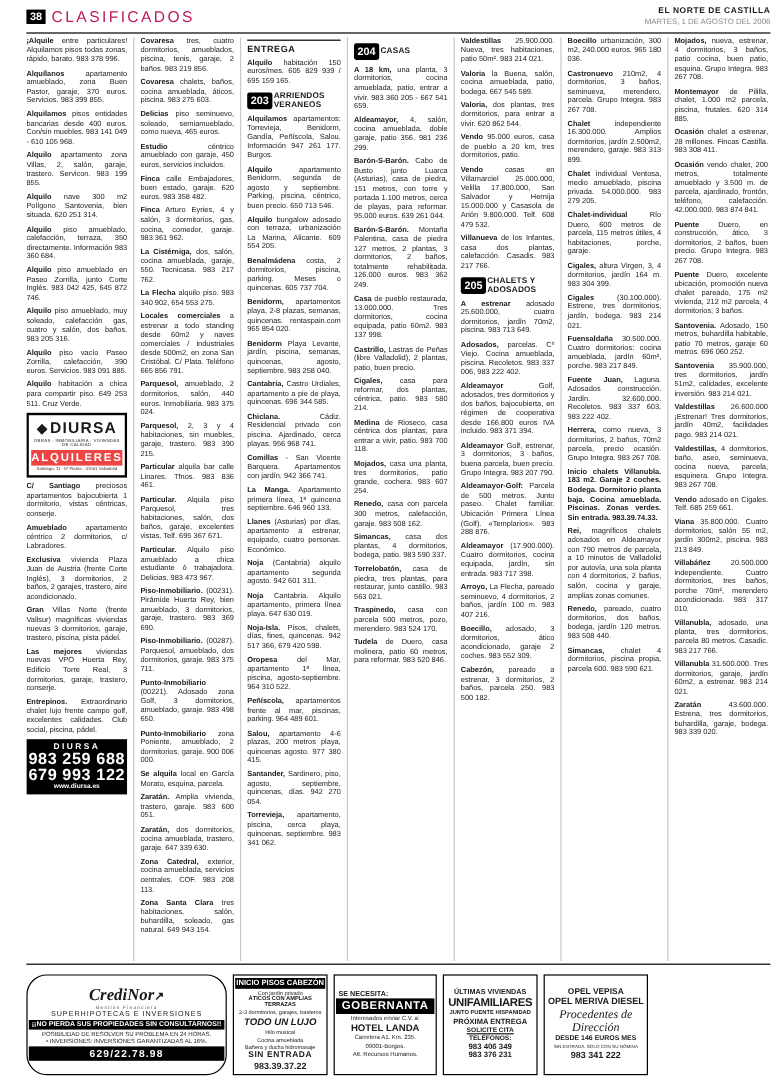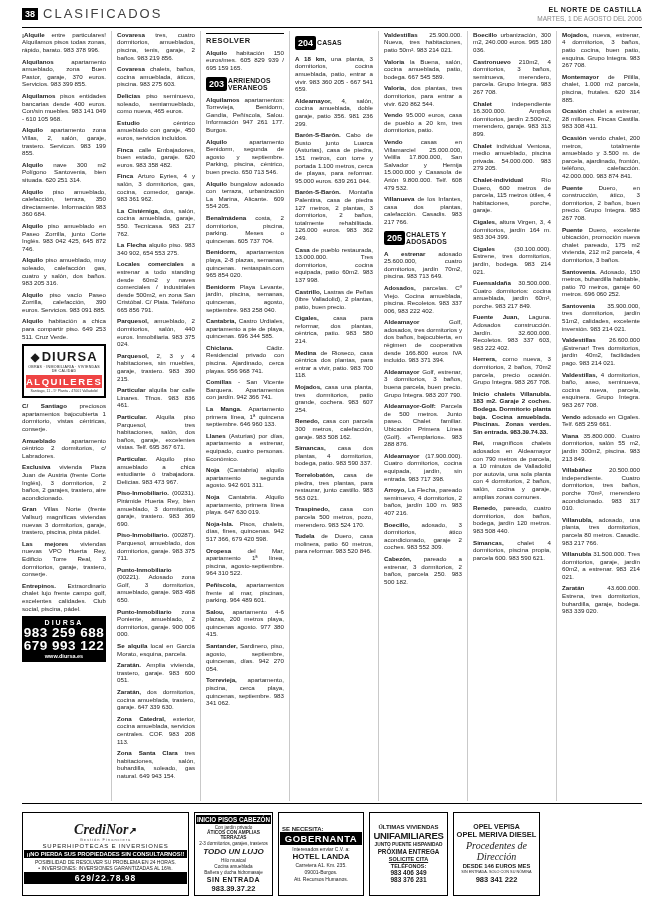--- a/index.html
+++ b/index.html
@@ -5,21 +5,21 @@
   * { margin:0; padding:0; box-sizing:border-box; }
   html,body { width:650px; height:901px; background:#fff; overflow:hidden;
     font-family:"Liberation Sans", sans-serif; color:#1a1a1a; }
   .page { width:650px; height:779px; position:relative; padding:4px 8px 0 22px; }
 
   
   .hdr { display:flex; justify-content:space-between; align-items:flex-start;
     padding:2px 0 4px 0; border-bottom:1px solid #000; }
   .hdr-left { display:flex; align-items:center; gap:5px; }
   .pagenum { background:#000; color:#fff; font-weight:bold; font-size:9px; padding:1px 3px; }
-  .sectionname { font-size:13px; letter-spacing:2px; color:#404040; }
+  .sectionname { font-size:13px; letter-spacing:2px; color:#be185d; }
   .hdr-right { text-align:right; line-height:1.25; }
   .paper { font-weight:bold; font-size:7px; letter-spacing:.5px; }
   .date { font-size:6.5px; color:#888; }
 
   
   .cols { display:flex; height:770px; overflow:hidden; margin-top:3px; }
   .col { width:84px; flex:0 0 84px; overflow:hidden; }
   .col + .col { border-left:1px solid #c9c9c9; padding-left:5px; margin-left:5px; }
   .ad { font-size:6.2px; line-height:7.6px; text-align:justify; margin-bottom:4px; }
   .ad b { font-weight:bold; }
@@ -45,21 +45,21 @@
   .diursa-phone .p { font-size:13.5px; font-weight:bold; line-height:13px; letter-spacing:.5px; }
   .diursa-phone .w { font-size:5.5px; font-weight:bold; margin-top:1px; }
 
   
   .botrule { border-top:1px solid #000; margin-top:2px; }
   .botads { display:flex; gap:5px; margin-top:8px; height:84px; }
   .adbox { border:1px solid #000; text-align:center; overflow:hidden;
     display:flex; flex-direction:column; justify-content:center; padding:2px 1px; }
   .blackbar { background:#000; color:#fff; font-weight:bold; }
 
-  .credinor { width:167px; }
+  .credinor { width:167px;border-radius:17px; }
   .cn-logo { font-family:"Liberation Serif", serif; font-style:italic; font-weight:bold; font-size:14px; line-height:13px; }
   .cn-arrow { font-style:normal; font-size:10px; }
   .cn-tag { font-size:4px; color:#555; letter-spacing:1px; }
   .cn-l1 { font-size:6px; letter-spacing:.8px; margin-top:1px; }
   .cn-bar1 { font-size:5.8px; margin-top:1px; padding:1px 0; }
   .cn-l2 { font-size:5px; margin-top:1px; }
   .cn-l3 { font-size:5px; }
   .cn-phone { font-size:8.5px; margin-top:1px; padding:1px 0; letter-spacing:1px; }
 
   .cabezon { width:79px; }
@@ -169,21 +169,21 @@
         <p class="ad"><b>Piso-Inmobiliario.</b> (00287). Parquesol, amueblado, dos dormitorios, garaje. 983 375 711.</p>
         <p class="ad"><b>Punto-Inmobiliario</b> (00221). Adosado zona Golf, 3 dormitorios, amueblado, garaje. 983 498 650.</p>
         <p class="ad"><b>Punto-Inmobiliario</b> zona Poniente, amueblado, 2 dormitorios, garaje. 900 006 000.</p>
         <p class="ad"><b>Se alquila</b> local en García Morato, esquina, parcela.</p>
         <p class="ad"><b>Zaratán.</b> Amplia vivienda, trastero, garaje. 983 600 051.</p>
         <p class="ad"><b>Zaratán,</b> dos dormitorios, cocina amueblada, trastero, garaje. 647 339 630.</p>
         <p class="ad"><b>Zona Catedral,</b> exterior, cocina amueblada, servicios centrales. COF. 983 208 113.</p>
         <p class="ad"><b>Zona Santa Clara</b> tres habitaciones, salón, buhardilla, soleado, gas natural. 649 943 154.</p>
       </div>
       <div class="col">
-        <div class="subhead">RESOLVER</div>
+        <div class="subhead">ENTREGA</div>
         <p class="ad"><b>Alquilo</b> habitación 150 euros/mes. 605 829 939 / 695 159 165.</p>
         <div class="sect">
           <span class="num">203</span>
           <span class="lab">ARRIENDOS VERANEOS</span>
         </div>
         <p class="ad"><b>Alquilamos</b> apartamentos: Torrevieja, Benidorm, Gandía, Peñíscola, Salou. Información 947 261 177. Burgos.</p>
         <p class="ad"><b>Alquilo</b> apartamento Benidorm, segunda de agosto y septiembre. Parking, piscina, céntrico, buen precio. 650 713 546.</p>
         <p class="ad"><b>Alquilo</b> bungalow adosado con terraza, urbanización La Marina, Alicante. 609 554 205.</p>
         <p class="ad"><b>Benalmádena</b> costa, 2 dormitorios, piscina, parking. Meses o quincenas. 605 737 704.</p>
         <p class="ad"><b>Benidorm,</b> apartamentos playa, 2-8 plazas, semanas, quincenas. rentaspain.com 965 854 020.</p>

